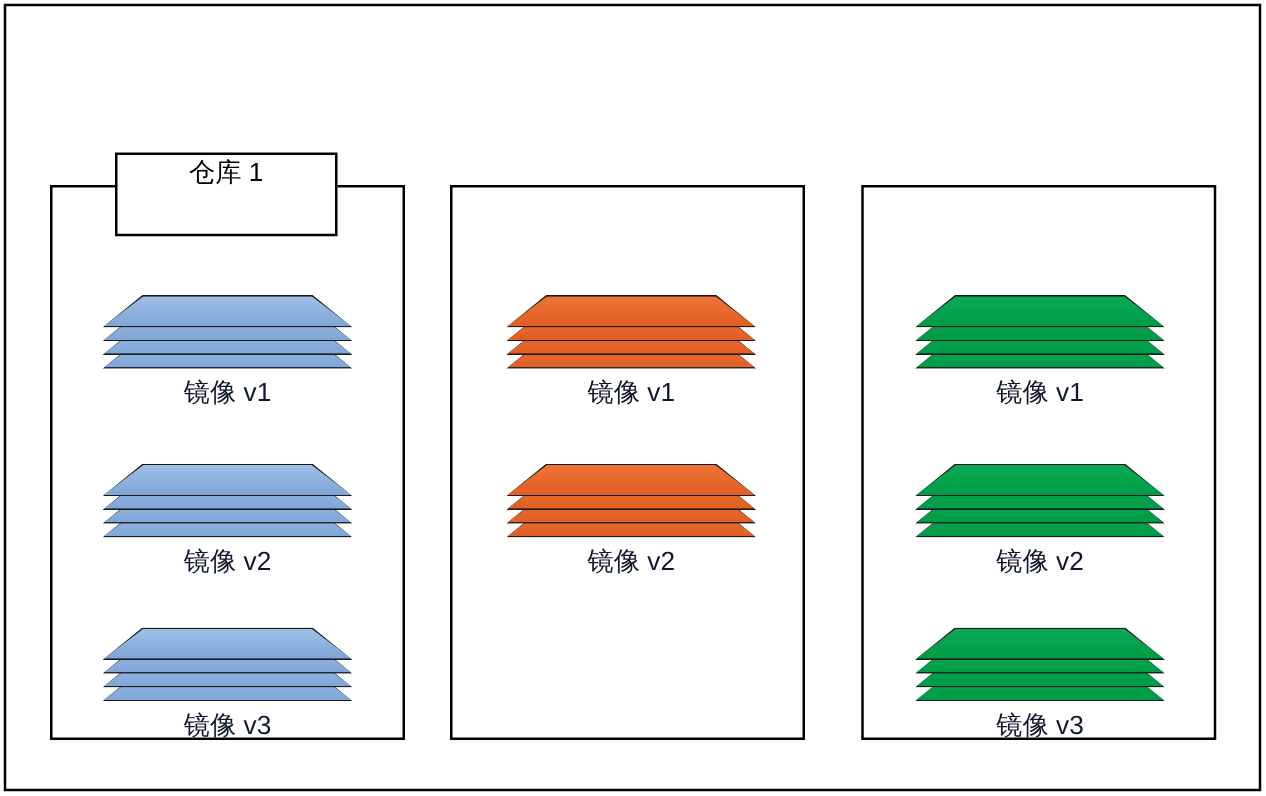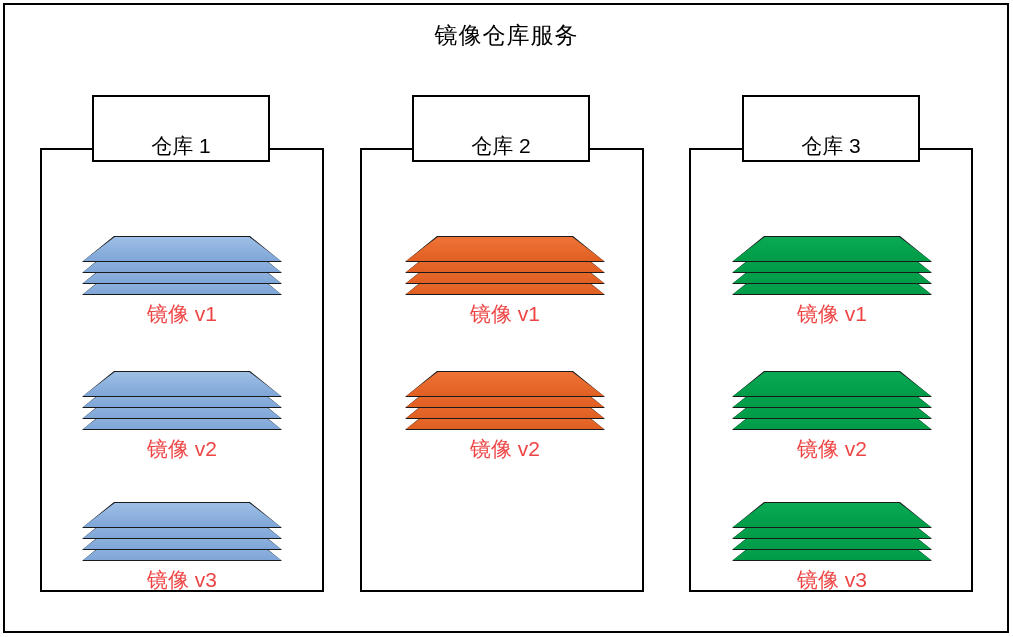--- a/index.html
+++ b/index.html
@@ -53,27 +53,27 @@
     box-sizing: border-box;
     background: transparent;
   }
   .repo-1 { left: 40px;  width: 284px; }
   .repo-2 { left: 360px; width: 284px; }
   .repo-3 { left: 689px; width: 284px; }
 
   
   .repo-header {
     position: absolute;
-    top: 95px;
+    top: 122px;
     height: 67px;
     border: 2px solid #000000;
     box-sizing: border-box;
     background: #ffffff;
     display: flex;
-    align-items: flex-end;
+    align-items: flex-start;
     justify-content: center;
     font-size: 21px;
     color: #000000;
     white-space: nowrap;
     z-index: 3;
   }
   .repo-header-1 { left: 92px;  width: 178px; }
   .repo-header-2 { left: 412px; width: 178px; }
   .repo-header-3 { left: 742px; width: 178px; }
 
@@ -131,32 +131,31 @@
   .fill-orange{ background: linear-gradient(to bottom, #ef7337 0%, #e05f22 100%); }
   .fill-green { background: linear-gradient(to bottom, #0aaa55 0%, #009b47 100%); }
 
   .image-label {
     position: absolute;
     top: 64px;
     left: -20px;
     width: 240px;
     text-align: center;
     font-size: 21px;
-    color: #ef4444;
+    color: #0f172a;
     white-space: nowrap;
   }
 </style>
 </head>
 <body>
 
 <div class="canvas">
 
   <div class="service-frame"></div>
 
-  <div class="service-title">镜像仓库服务</div>
 
   <div class="repo repo-1"></div>
   <div class="repo-header repo-header-1">
     <span>仓库 1</span>
   </div>
 
   <div class="image-group col-1 row-v1">
     <div class="stack">
       <div class="layer-wrap lw-0">
           <div class="layer-outline"></div>
@@ -216,23 +215,20 @@
         </div>
       <div class="layer-wrap lw-3">
           <div class="layer-outline"></div>
           <div class="inner fill-blue"></div>
         </div>
     </div>
     <div class="image-label">镜像 v3</div>
   </div>
 
   <div class="repo repo-2"></div>
-  <div class="repo-header repo-header-2">
-    <span>仓库 2</span>
-  </div>
 
   <div class="image-group col-2 row-v1">
     <div class="stack">
       <div class="layer-wrap lw-0">
           <div class="layer-outline"></div>
           <div class="inner fill-orange"></div>
         </div>
       <div class="layer-wrap lw-1">
           <div class="layer-outline"></div>
           <div class="inner fill-orange"></div>
@@ -265,23 +261,20 @@
         </div>
       <div class="layer-wrap lw-3">
           <div class="layer-outline"></div>
           <div class="inner fill-orange"></div>
         </div>
     </div>
     <div class="image-label">镜像 v2</div>
   </div>
 
   <div class="repo repo-3"></div>
-  <div class="repo-header repo-header-3">
-    <span>仓库 3</span>
-  </div>
 
   <div class="image-group col-3 row-v1">
     <div class="stack">
       <div class="layer-wrap lw-0">
           <div class="layer-outline"></div>
           <div class="inner fill-green"></div>
         </div>
       <div class="layer-wrap lw-1">
           <div class="layer-outline"></div>
           <div class="inner fill-green"></div>

